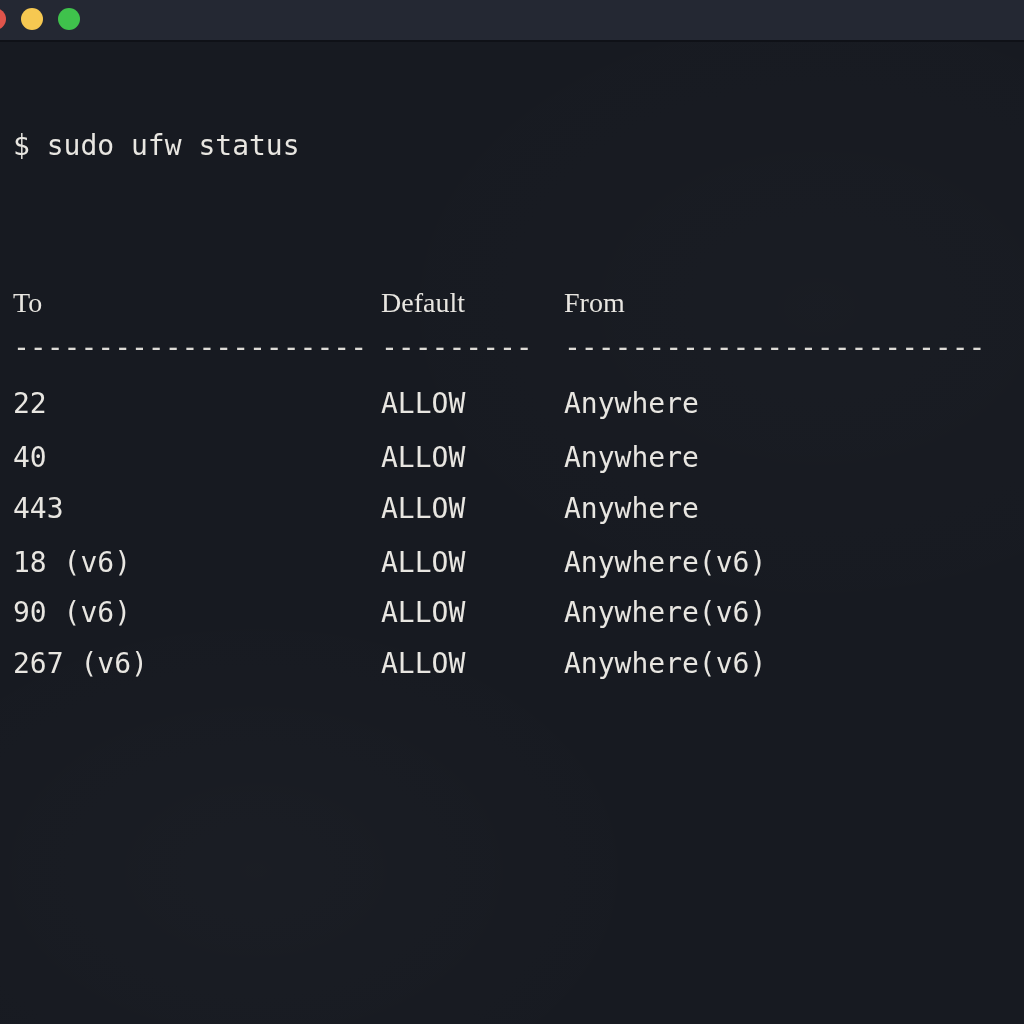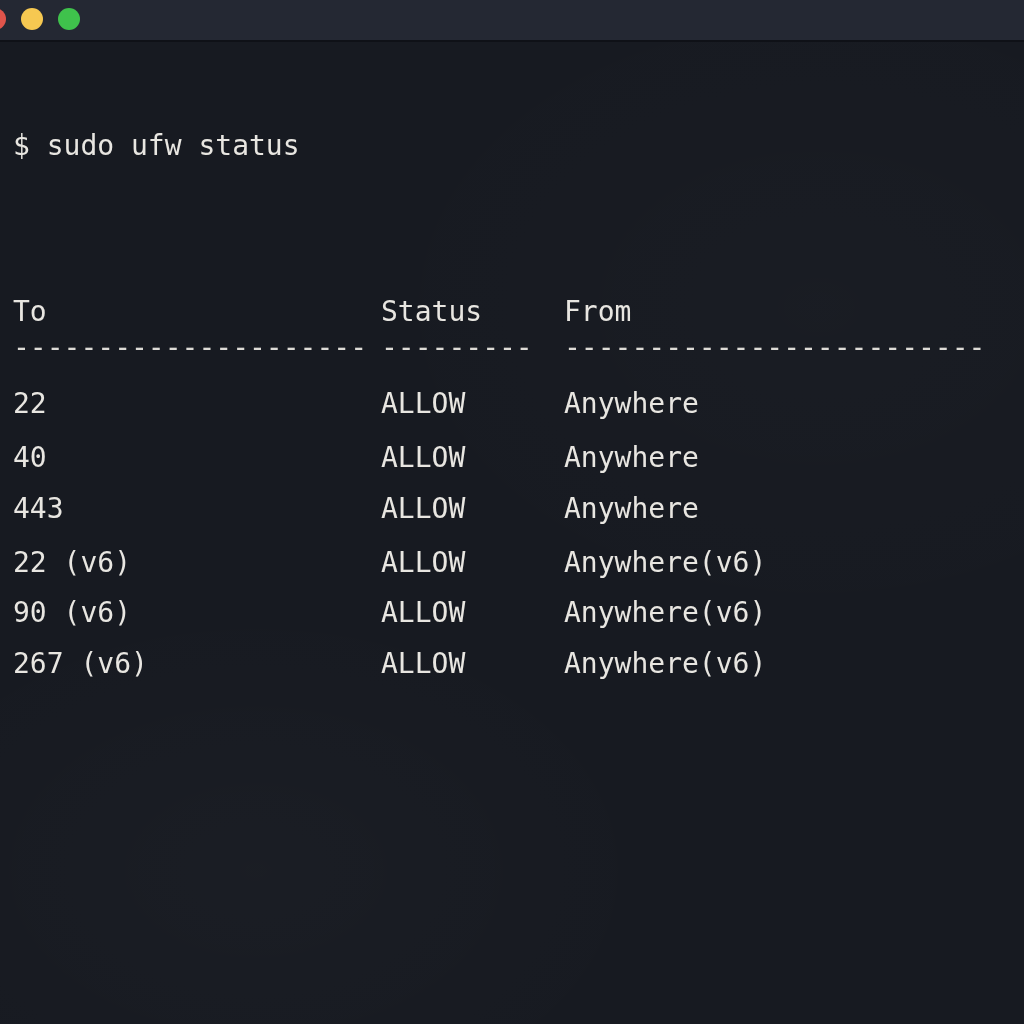--- a/index.html
+++ b/index.html
@@ -58,21 +58,21 @@
     white-space: pre;
   }
   .c1 { left: 13px; }
   .c2 { left: 381px; }
   .c3 { left: 564px; }
   .green { color: #66bd6d; }
   .dashes { color: #dddbd6; }
 
   .y-cmd     { top: 88px;  left: 13px; width: auto; }
   .y-status  { top: 171px; left: 13px; width: auto; }
-  .y-header  { top: 254px; }
+  .y-header  { top: 245px; font-family: Liberation Serif, serif; }
   .y-dashes  { top: 290px; }
   .y-row1    { top: 346px; }
   .y-row2    { top: 400px; }
   .y-row3    { top: 451px; }
   .y-row4    { top: 505px; }
   .y-row5    { top: 555px; }
   .y-row6    { top: 606px; }
   .y-default { top: 686px; left: 13px; width: auto; }
 </style>
 </head>
@@ -86,21 +86,21 @@
     <div class="traffic-light tl-green"></div>
   </div>
 
   <div class="term-body">
 
     <div class="line y-cmd">$ sudo ufw status</div>
 
 
     <div class="line y-header">
       <span class="col c1">To</span>
-      <span class="col c2">Status</span>
+      <span class="col c2">Default</span>
       <span class="col c3">From</span>
     </div>
 
     <div class="line y-dashes dashes">
       <span class="col c1">---------------------</span>
       <span class="col c2">---------</span>
       <span class="col c3">-------------------------</span>
     </div>
 
     <div class="line y-row1">
@@ -115,21 +115,21 @@
       <span class="col c3">Anywhere</span>
     </div>
 
     <div class="line y-row3">
       <span class="col c1">443</span>
       <span class="col c2">ALLOW</span>
       <span class="col c3">Anywhere</span>
     </div>
 
     <div class="line y-row4">
-      <span class="col c1">22 (v6)</span>
+      <span class="col c1">18 (v6)</span>
       <span class="col c2">ALLOW</span>
       <span class="col c3">Anywhere(v6)</span>
     </div>
 
     <div class="line y-row5">
       <span class="col c1">90 (v6)</span>
       <span class="col c2">ALLOW</span>
       <span class="col c3">Anywhere(v6)</span>
     </div>
 

